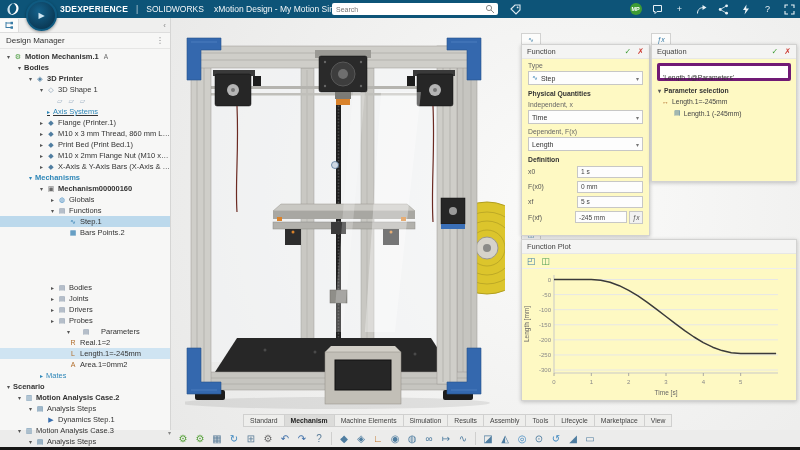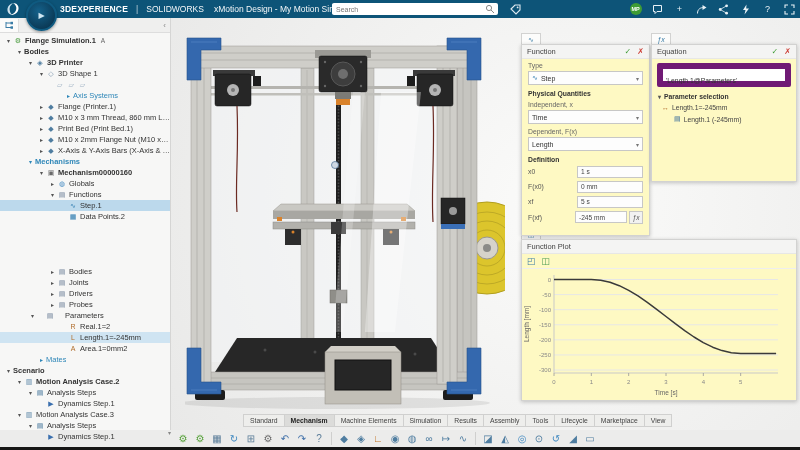--- a/index.html
+++ b/index.html
@@ -49,21 +49,21 @@
   .ok{margin-left:auto;color:#3f9c35;font-size:8px;cursor:pointer;}
   .no{margin-left:6px;color:#cc3b33;font-size:8px;cursor:pointer;}
   .flabel{font-size:6.8px;color:#666;padding:3px 6px 1px;}
   .fsect{font-size:6.8px;color:#333;font-weight:bold;padding:4px 6px 1px;}
   .fselect{margin:1px 6px;height:12px;border:1px solid #c7c7c6;background:#fdfdfd;display:flex;align-items:center;font-size:7px;color:#333;padding:0 3px;cursor:pointer;}
   .fselect .sic{color:#2e7cb0;margin-right:3px;font-size:7px;}
   .fselect .dd{margin-left:auto;color:#777;font-size:6px;}
   .frow{display:flex;align-items:center;padding:1.5px 6px;font-size:6.8px;color:#555;}
   .frow .fin{margin-left:auto;width:58px;height:10px;border:1px solid #c7c7c6;background:#fdfdfd;font-size:6.6px;color:#444;display:flex;align-items:center;padding:0 3px;}
   .frow .fxb{width:12px;height:11px;border:1px solid #c7c7c6;background:#f2f2f1;margin-left:2px;font-size:6.5px;font-style:italic;color:#555;display:flex;align-items:center;justify-content:center;cursor:pointer;}
-  .eqinput{margin:4px 5px 2px;height:12px;border:6px solid #701a75;border-radius:2px;background:#fff;}
+  .eqinput{margin:4px 5px 2px;height:12px;border:3px solid #701a75;border-radius:2px;background:#fff;}
   .eqinput input{width:100%;height:100%;border:none;outline:none;font-size:6.8px;color:#333;padding:0 3px;box-sizing:border-box;font-family:"Liberation Sans",sans-serif;background:transparent;}
   .eqsect{display:flex;align-items:center;font-size:6.8px;font-weight:bold;color:#333;padding:4px 6px 2px;}
   .eqsect .arr2{font-size:6px;color:#555;margin-right:3px;}
   .eqitem{display:flex;align-items:center;font-size:6.8px;color:#444;padding:2px 6px;cursor:pointer;}
   .eqitem .iic{color:#b06c2a;margin-right:3px;font-size:7px;}
   .plot-toolbar{height:14px;display:flex;align-items:center;gap:6px;padding:0 5px;border-bottom:1px solid #eee;}
   .plot-toolbar span{font-size:9px;cursor:pointer;}
   
   .btabs{position:absolute;left:243px;top:414px;height:13px;display:flex;z-index:15;}
   .btab{padding:0 6px;font-size:6.8px;color:#444;background:#eeeeec;border:1px solid #d0d0cf;border-left:none;display:flex;align-items:center;cursor:pointer;white-space:nowrap;}
@@ -150,25 +150,29 @@
       <svg width="10" height="10" viewBox="0 0 10 10">
           <line x1="2" y1="2" x2="2" y2="8" stroke="#3a7ca6" stroke-width="1"></line>
           <line x1="2" y1="3" x2="7" y2="3" stroke="#3a7ca6" stroke-width="1"></line>
           <line x1="2" y1="7.5" x2="7" y2="7.5" stroke="#3a7ca6" stroke-width="1"></line>
           <rect x="6.5" y="1.8" width="2.5" height="2.5" fill="#3a7ca6"></rect>
           <rect x="6.5" y="6.3" width="2.5" height="2.5" fill="#3a7ca6"></rect>
         </svg>
     </div>
     <span class="pcollapse">‹</span>
   </div>
+  <div class="ptitle">
+    <span>Design Manager</span>
+    <span class="pmenu">⋮</span>
+  </div>
   <div class="tree" id="tree">
       <div class="trow" style="padding-left: 4px;">
         <span class="arr">▾</span>
         <span class="ticn" style="color: rgb(74, 155, 63);">⚙</span>
-        <span class="tlabel b">Flange Simulation.1</span>
+        <span class="tlabel b">Motion Mechanism.1</span>
         <span class="badge">A</span>
       </div>
       <div class="trow" style="padding-left: 15px;">
         <span class="arr">▾</span>
         <span class="tlabel b">Bodies</span>
       </div>
       <div class="trow" style="padding-left: 26px;">
         <span class="arr">▾</span>
         <span class="ticn" style="color: rgb(79, 125, 160);">◈</span>
         <span class="tlabel b">3D Printer</span>
@@ -177,21 +181,21 @@
         <span class="arr">▾</span>
         <span class="ticn" style="color: rgb(138, 160, 181);">◇</span>
         <span class="tlabel">3D Shape 1</span>
       </div>
       <div class="trow" style="padding-left: 48px;">
         <span class="arr"></span>
         <span class="plane">▱</span>
         <span class="plane">▱</span>
         <span class="plane">▱</span>
       </div>
-      <div class="trow" style="padding-left: 64px;">
+      <div class="trow" style="padding-left: 44px; text-decoration: underline;">
         <span class="arr teal">▸</span>
         <span class="tlabel teal">Axis Systems</span>
       </div>
       <div class="trow" style="padding-left: 37px;">
         <span class="arr">▸</span>
         <span class="ticn" style="color: rgb(79, 125, 160);">◆</span>
         <span class="tlabel">Flange (Printer.1)</span>
       </div>
       <div class="trow" style="padding-left: 37px;">
         <span class="arr">▸</span>
@@ -233,21 +237,21 @@
         <span class="tlabel">Functions</span>
       </div>
       <div class="trow sel" style="padding-left: 59px;">
         <span class="arr"></span>
         <span class="ticn" style="color: rgb(46, 124, 176);">∿</span>
         <span class="tlabel">Step.1</span>
       </div>
       <div class="trow" style="padding-left: 59px;">
         <span class="arr"></span>
         <span class="ticn" style="color: rgb(46, 124, 176);">▦</span>
-        <span class="tlabel">Data Points.2</span>
+        <span class="tlabel">Bars Points.2</span>
       </div>
       <div class="trow" style="padding-left: 48px; margin-top: 44px;">
         <span class="arr">▸</span>
         <span class="ticn" style="color: rgb(122, 139, 160);">▤</span>
         <span class="tlabel">Bodies</span>
       </div>
       <div class="trow" style="padding-left: 48px;">
         <span class="arr">▸</span>
         <span class="ticn" style="color: rgb(122, 139, 160);">▤</span>
         <span class="tlabel">Joints</span>
@@ -255,21 +259,21 @@
       <div class="trow" style="padding-left: 48px;">
         <span class="arr">▸</span>
         <span class="ticn" style="color: rgb(122, 139, 160);">▤</span>
         <span class="tlabel">Drivers</span>
       </div>
       <div class="trow" style="padding-left: 48px;">
         <span class="arr">▸</span>
         <span class="ticn" style="color: rgb(122, 139, 160);">▤</span>
         <span class="tlabel">Probes</span>
       </div>
-      <div class="trow" style="padding-left: 28px; gap: 8px;">
+      <div class="trow" style="padding-left: 64px; gap: 8px;">
         <span class="arr">▾</span>
         <span class="ticn" style="color: rgb(122, 139, 160);">▤</span>
         <span class="tlabel">Parameters</span>
       </div>
       <div class="trow" style="padding-left: 59px;">
         <span class="arr"></span>
         <span class="ticn" style="color: rgb(176, 108, 42);">R</span>
         <span class="tlabel">Real.1=2</span>
       </div>
       <div class="trow sel2" style="padding-left: 59px;">

